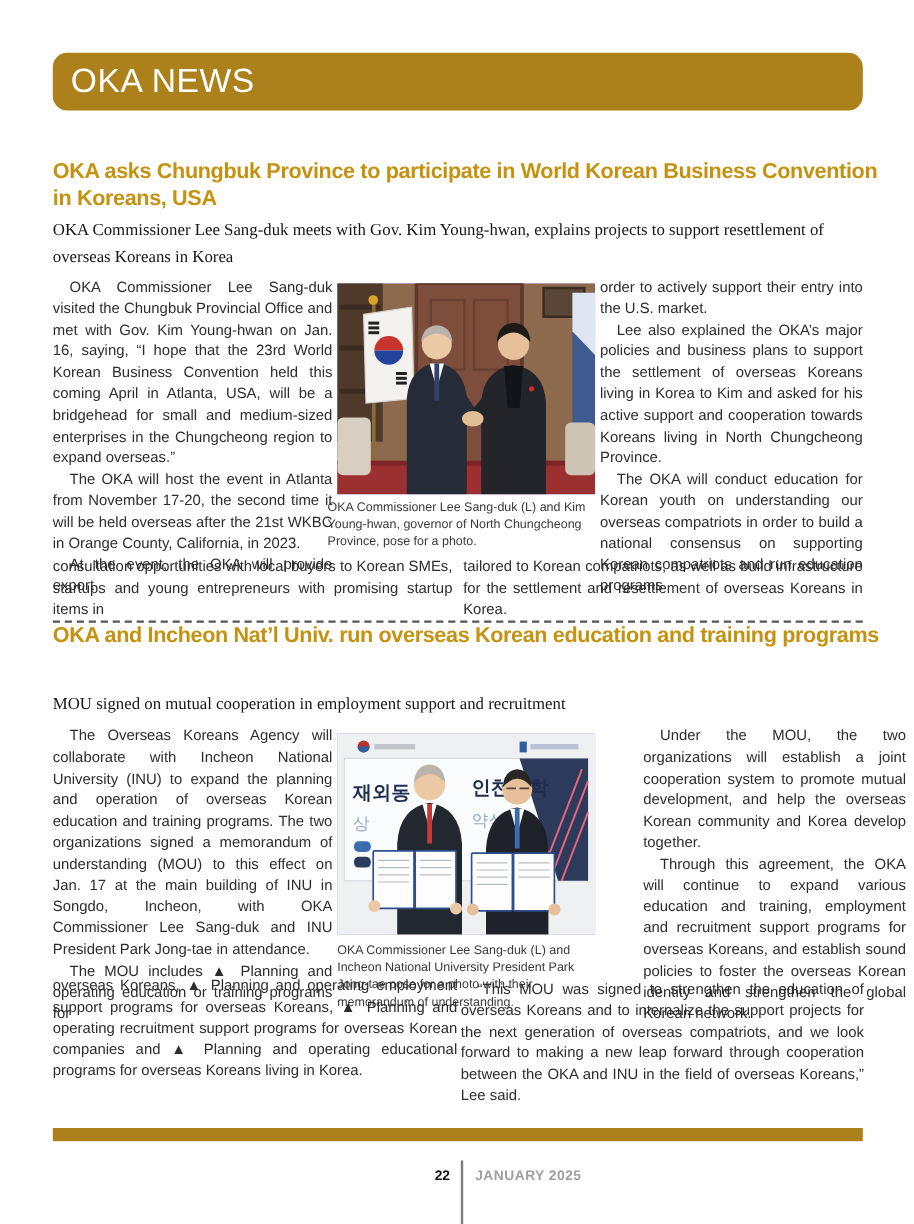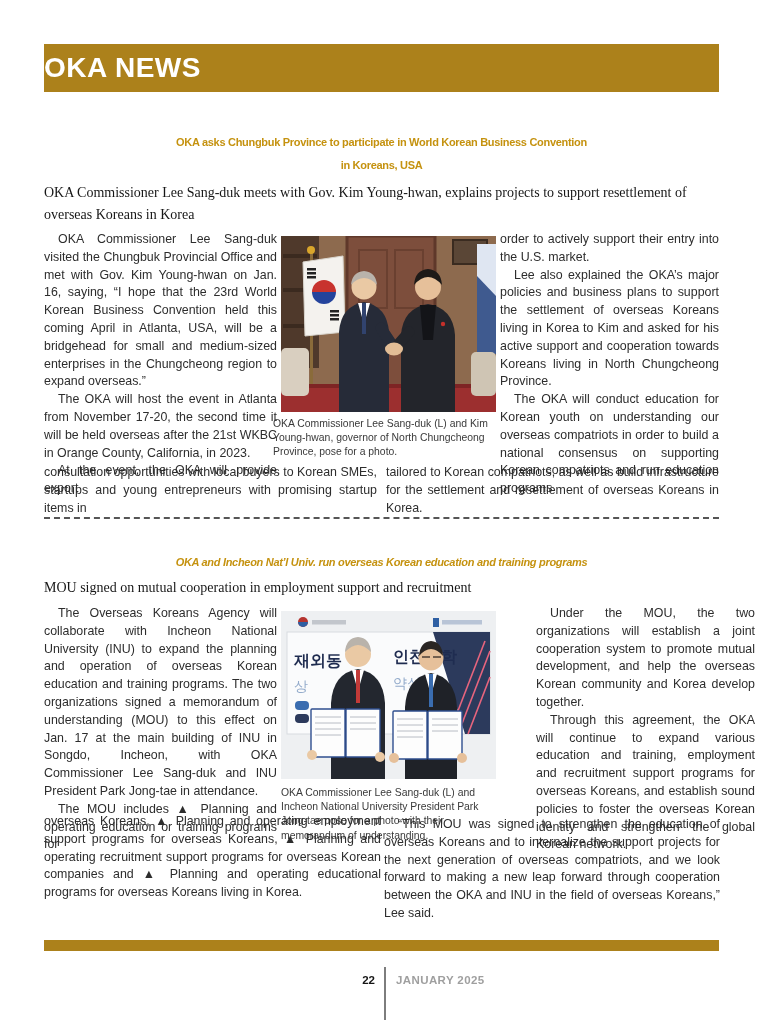--- a/index.html
+++ b/index.html
@@ -4,27 +4,27 @@
 <style>
   html,body { margin:0; padding:0; background:#ffffff; }
   #page {
     position:relative; width:762px; height:1020px; background:#fff;
     overflow:hidden; font-family:"Liberation Sans", sans-serif;
   }
   
   .gold-bar {
     position:absolute; left:44px; top:44px; width:675px; height:48px;
     background:var(--gold_bar,#AC811B); color:#fff;
-    font-size:28px; font-weight:bold; line-height:48px;
-    box-sizing:border-box; letter-spacing:.5px;
+    font-size:28px; font-weight:normal; line-height:48px;
+    padding-left:15px; box-sizing:border-box; letter-spacing:.5px;border-radius:12px;
   }
   
   .art-title {
-    position:absolute; left:44px; width:675px; text-align:center;
-    color:var(--title_gold,#C5920F); font-weight:bold; font-size:11px;
+    position:absolute; left:44px; width:675px; text-align:left;
+    color:var(--title_gold,#C5920F); font-weight:bold; font-size:18px;
     line-height:23px; letter-spacing:-0.3px;
   }
   .art-title .tline { white-space:nowrap; }
   .art-sub {
     position:absolute; left:44px; width:675px; 
     font-family:"Liberation Serif", serif; font-size:14px; line-height:22px;
     color:#161616;
   }
   
   .body-col {
@@ -140,21 +140,21 @@
 
   <div class="body-col" style="left:386px; top:464px; width:333px;">
     <p>tailored to Korean compatriots, as well as build infrastructure for the settlement and resettlement of overseas Koreans in Korea.</p>
   </div>
   <div class="body-col" style="left:44px; top:464px; width:333px;">
     <p>consultation opportunities with local buyers to Korean SMEs, startups and young entrepreneurs with promising startup items in</p>
   </div>
 
   <div class="dash-divider"></div>
 
-  <div class="art-title" style="top:551px;font-style:italic;">
+  <div class="art-title" style="top:518px;">
     <div class="tline">OKA and Incheon Nat’l Univ. run overseas Korean education and training programs</div>
   </div>
   <div class="art-sub" style="top:577px;">MOU signed on mutual cooperation in employment support and recruitment</div>
 
   <div class="body-col" style="left:44px; top:605px; width:233px;">
     <p class="indent">The Overseas Koreans Agency will collaborate with Incheon National University (INU) to expand the planning and operation of overseas Korean education and training programs. The two organizations signed a memorandum of understanding (MOU) to this effect on Jan. 17 at the main building of INU in Songdo, Incheon, with OKA Commissioner Lee Sang-duk and INU President Park Jong-tae in attendance.</p>
     <p class="indent">The MOU includes ▲ Planning and operating education or training programs for</p>
   </div>
 
   <div class="photo" style="left:281px; top:611px; width:215px; height:168px;">

